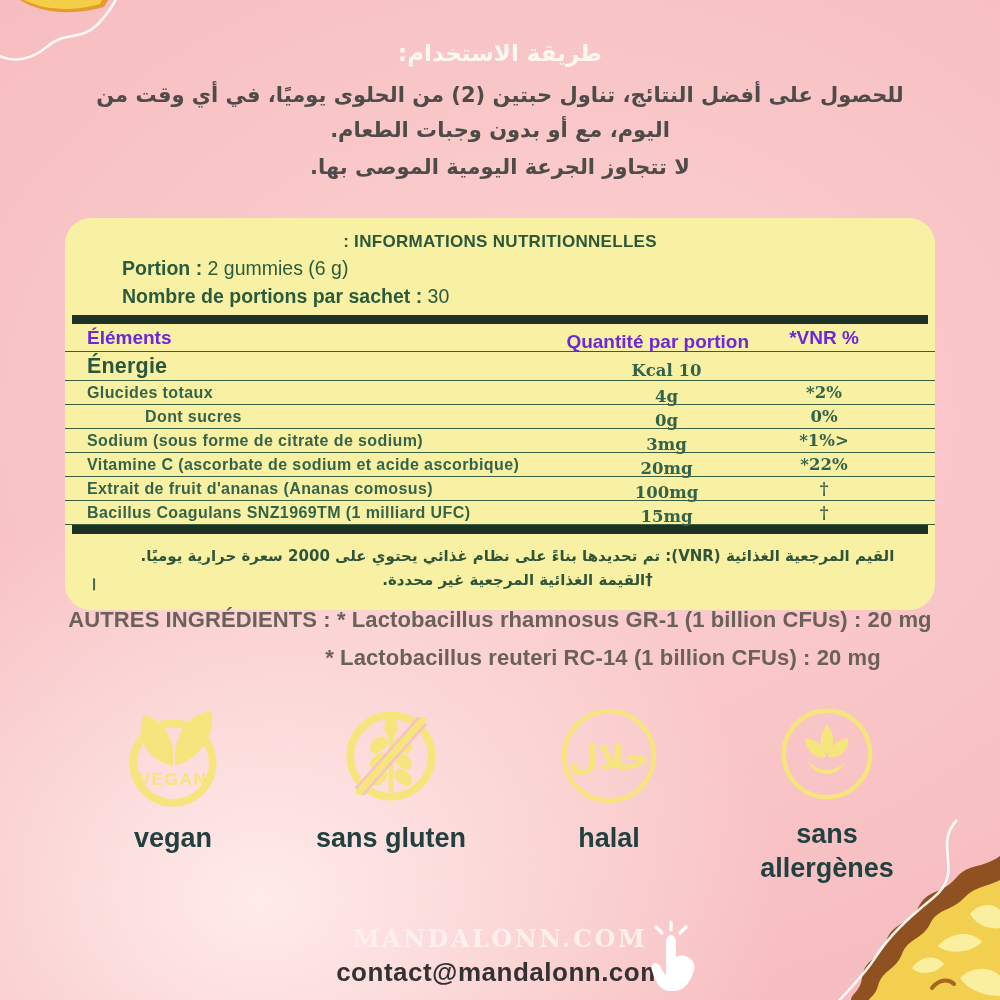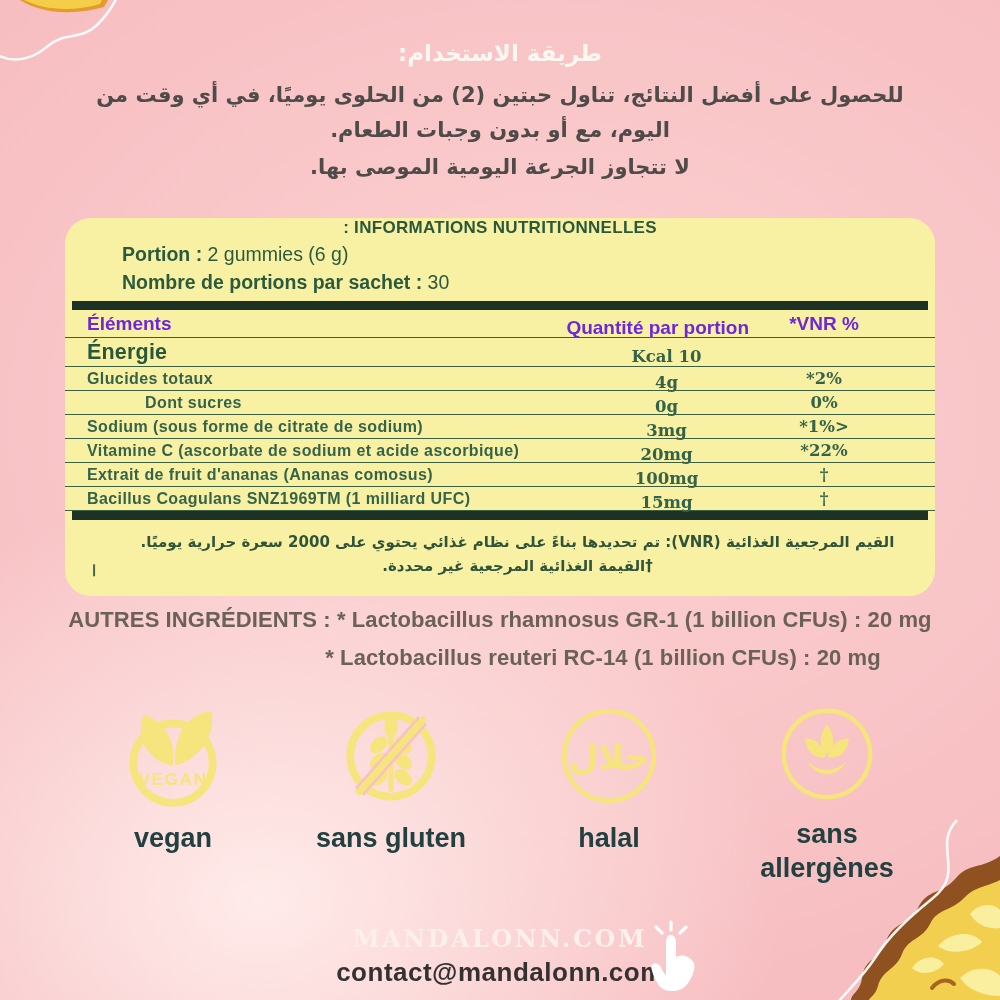--- a/index.html
+++ b/index.html
@@ -17,21 +17,21 @@
   .wave{stroke:#fff;stroke-width:2.6;fill:none;opacity:.92;}
   
   .usage{position:absolute;top:40px;left:0;width:100%;text-align:center;direction:rtl;
          font-family:"DejaVu Sans",sans-serif;font-weight:bold;}
   .usage-title{color:#fdf7f2;font-size:23px;margin-bottom:12px;}
   .usage-body{width:860px;margin:0 auto;color:#4e4b48;font-size:21px;line-height:1.65;}
   .usage-warning{margin-top:8px;color:#4e4b48;font-size:21px;}
   
   .card{position:absolute;left:65px;top:218px;width:870px;background:#f8f1a4;border-radius:26px;
         color:#2d5a3f;}
-  .card-title{text-align:center;font-size:17px;font-weight:bold;color:#2b573a;letter-spacing:.3px;}
+  .card-title{padding-top:14px;text-align:center;font-size:17px;font-weight:bold;color:#2b573a;letter-spacing:.3px;}
   .portion-line{margin:5px 0 0 57px;font-size:19.5px;color:#2b5a3e;}
   .portion-line .lbl{font-weight:bold;}
   .bar{height:9px;background:#1d3125;margin:7px 7px 0;}
   .bar.bottom{margin-top:0;}
   .thead,.trow{display:flex;align-items:center;padding:0 36px 0 22px;
         border-bottom:1.6px solid rgba(38,80,52,.9);}
   .thead{height:27px;font-weight:bold;font-size:19px;color:#6d28d9;}
   .trow{height:23px;font-size:16px;font-weight:bold;letter-spacing:.4px;color:#35634a;}
   .trow.row-energy{height:28px;}
   .trow.row-energy .tname{font-size:21.5px;letter-spacing:.2px;color:#2a573b;}

